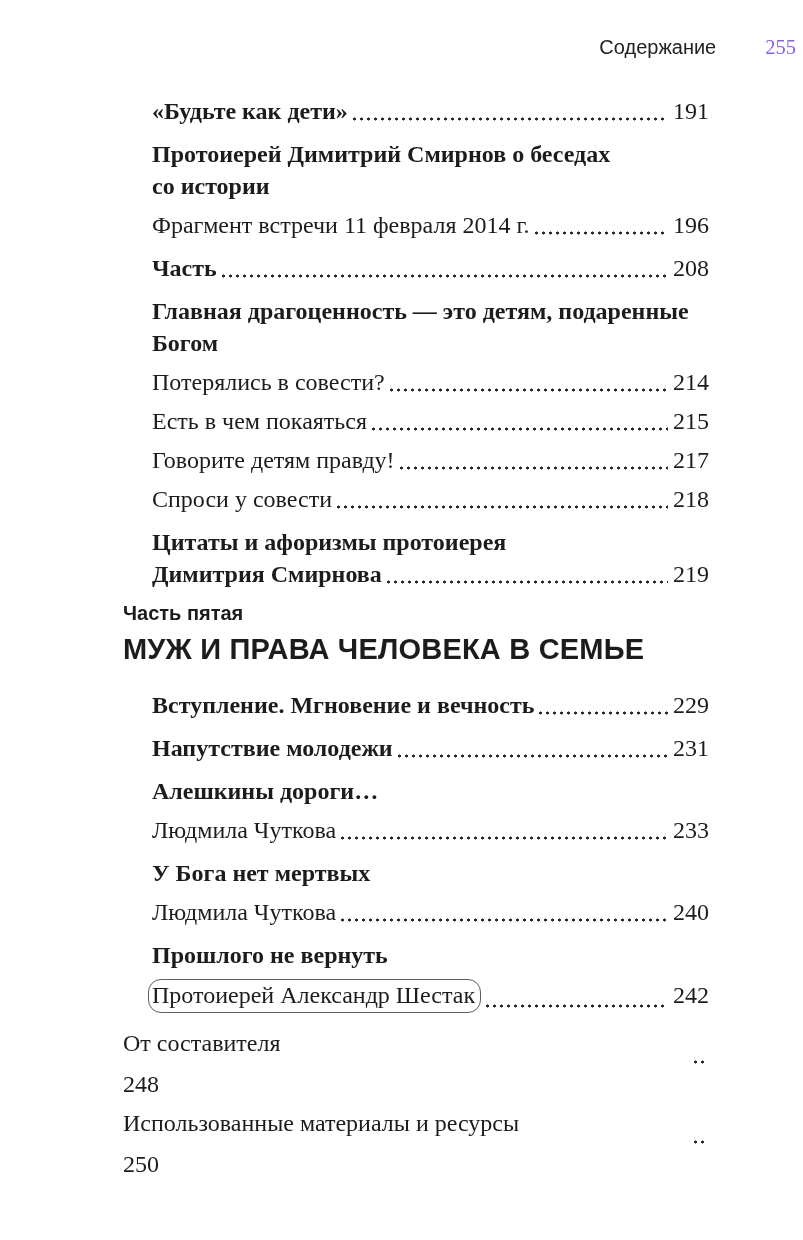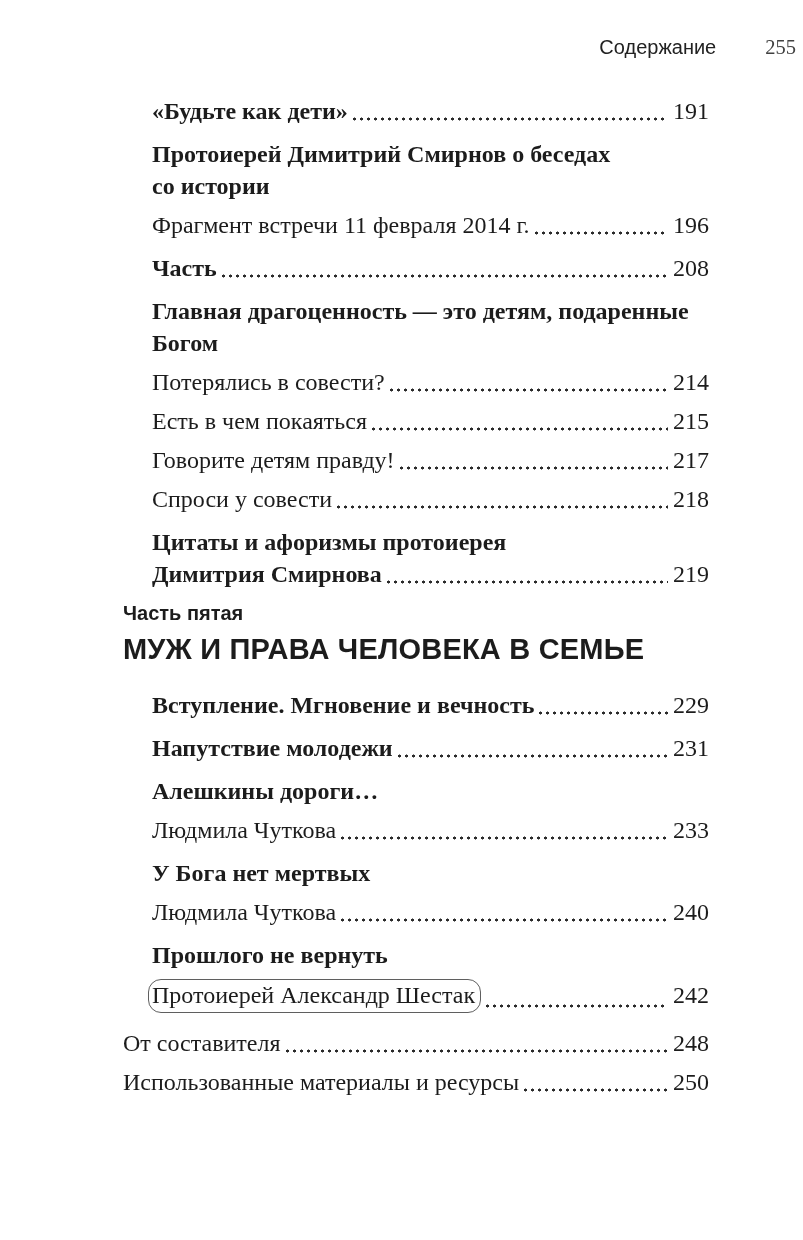--- a/index.html
+++ b/index.html
@@ -31,41 +31,41 @@
     gap: 49px;
   }
   .running-title {
     font-family: "Liberation Sans", "DejaVu Sans", sans-serif;
     font-size: 20px;
     color: #222222;
   }
   .folio {
     font-family: "Liberation Serif", "DejaVu Serif", serif;
     font-size: 20.5px;
-    color: #404040;
+    color: #8b5cf6;
   }
   
   .toc {
     margin-top: 36px;
     width: 586px;              
   }
   .row {
     display: flex;
     align-items: baseline;
     line-height: 30px;
     font-size: 24px;
     margin-top: 9px;
     margin-left: 29px;         
   }
   .toc .row:first-child { margin-top: 0; }
   .row .label { white-space: nowrap; }
   .row.bold { margin-top: 13px; }
   .row.bold .label { font-weight: bold; }
   .row.cont, .row.bold.cont { margin-top: 2px; }
-  .row.outer { margin-left: 0; margin-top: 15px; }
+  .row.outer { margin-left: 0; margin-top: 15px; flex-direction: column; }
   .row.outer + .row.outer { margin-top: 9px; }
   .row.part-label {
     margin-left: 0;
     margin-top: 11px;
     font-family: "Liberation Sans", "DejaVu Sans", sans-serif;
     font-weight: bold;
     font-size: 20px;
     line-height: 26px;
   }
   .row.part-title {

